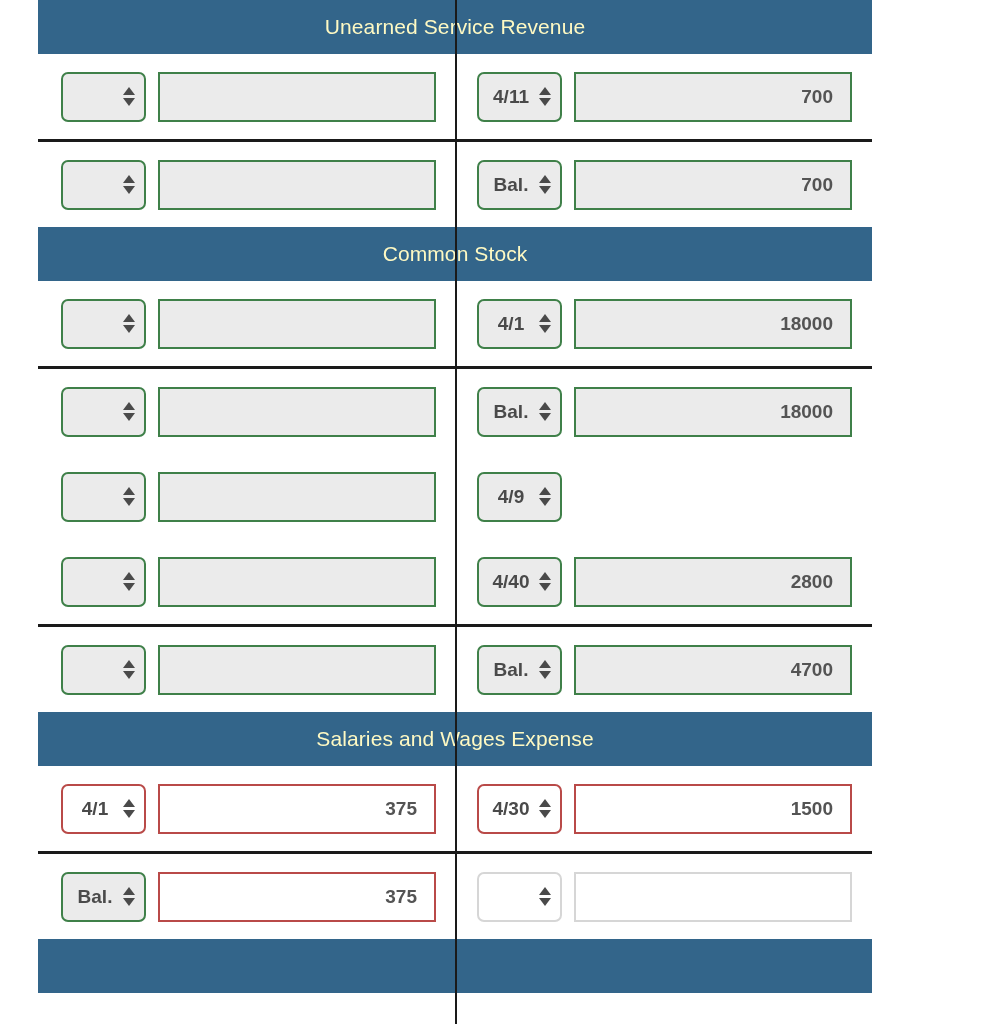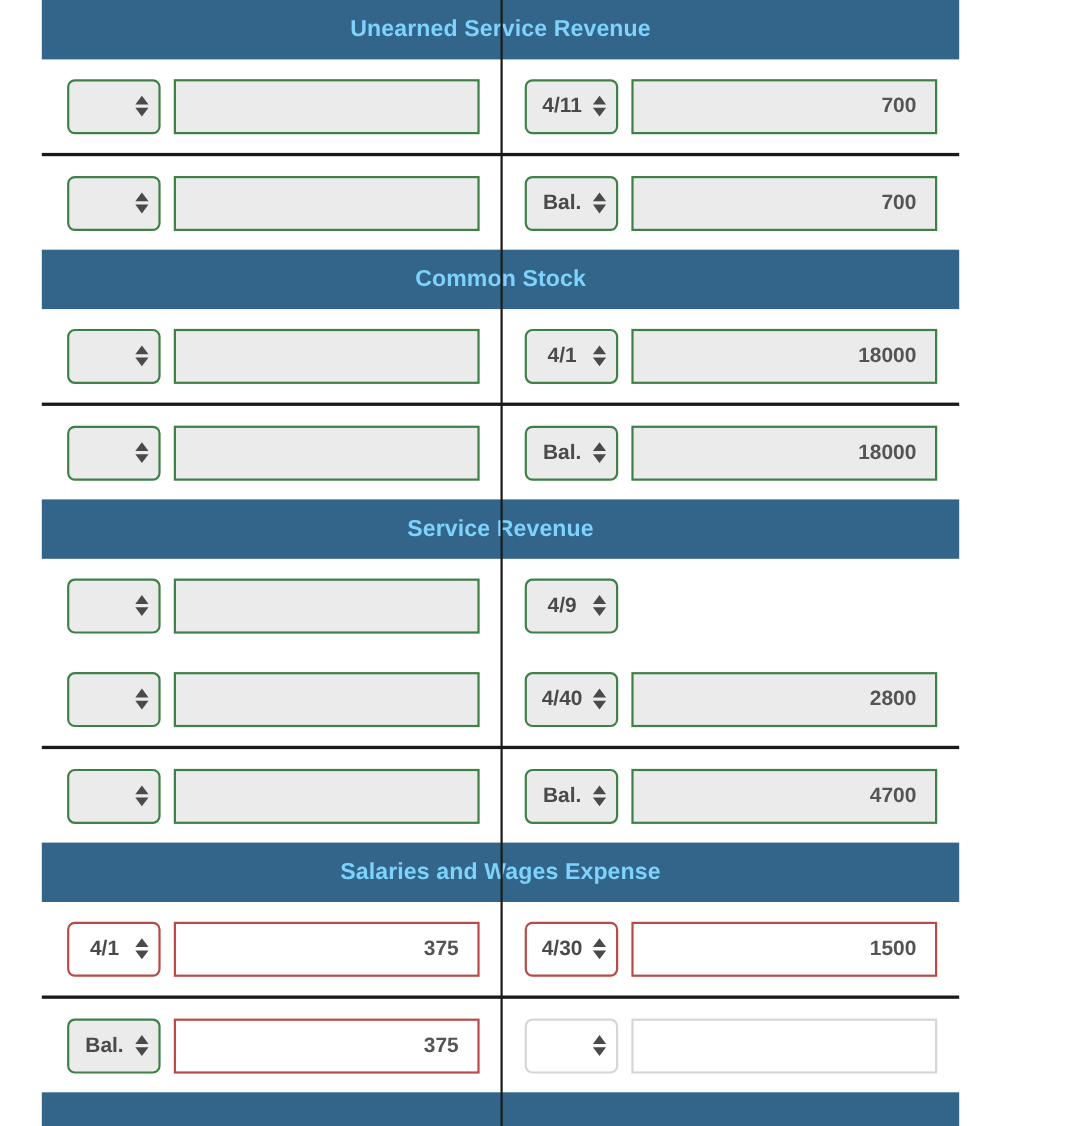--- a/index.html
+++ b/index.html
@@ -31,23 +31,23 @@
 
   .accounts { position: relative; z-index: 1; }
 
   
   .account { position: relative; }
 
   .acct-header {
     margin: 0 116px 0 38px;
     height: 54px;
     background: #33658a;
-    color: #7dd3fc;
+    color: #fef9c3;
     font-size: 21px;
-    font-weight: bold;
+    font-weight: normal;
     display: flex;
     align-items: center;
     justify-content: center;
     text-align: center;
     letter-spacing: .1px;
     position: relative;
     z-index: 4;
   }
 
   
@@ -240,21 +240,20 @@
               <span class="spinner">
                 <i class="up"></i>
                 <i class="down"></i>
               </span>
             </div>
             <div class="amount s-correct-empty">18000</div>
           </div>
         </div>
       </div>
       <div class="account">
-        <div class="acct-header">Service Revenue</div>
         <div class="row">
           <div class="side debit">
             <div class="date-select s-correct-empty">
               <span class="dtext"></span>
               <span class="spinner">
                 <i class="up"></i>
                 <i class="down"></i>
               </span>
             </div>
             <div class="amount s-correct-empty"></div>

